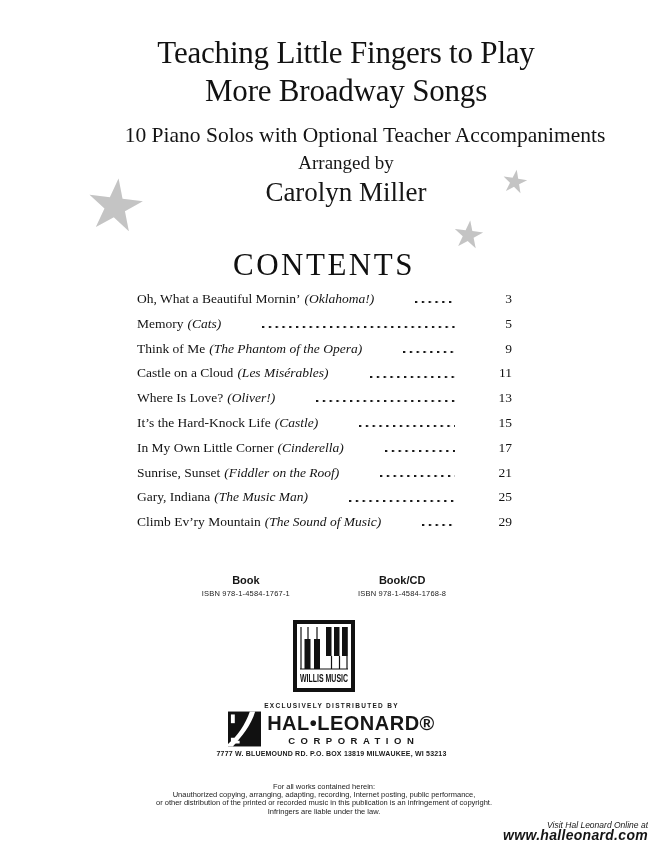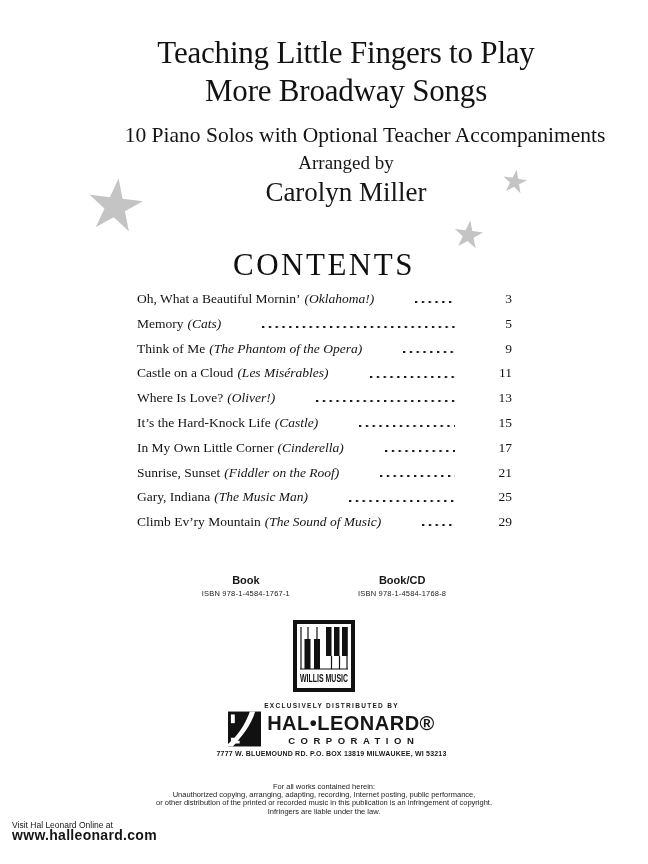--- a/index.html
+++ b/index.html
@@ -52,22 +52,22 @@
   .hl-name { font-size:20px; font-weight:bold; letter-spacing:0.5px; line-height:21px; white-space:nowrap; }
   .hl-corp { font-size:9.5px; font-weight:bold; letter-spacing:5.5px; margin-top:1px; white-space:nowrap; text-indent:5.5px; }
   .addr { margin-top:3px; font-size:7px; font-weight:bold; letter-spacing:0.2px; color:#1a1a1a; }
 
   
   .copyright-block { position:absolute; top:757px; left:0; right:0; text-align:center;
     font-family:"Liberation Sans", sans-serif; font-size:8.5px; line-height:10.5px; color:#1c1c1c; }
   .rights-gap { display:inline-block; width:8px; }
   .fineprint { position:absolute; top:783px; left:0; right:0; text-align:center;
     font-family:"Liberation Sans", sans-serif; font-size:7.5px; line-height:8.2px; color:#1c1c1c; }
-  .visit-block { position:absolute; top:820px; left:12px; right:0; text-align:left;
-    font-family:"Liberation Sans", sans-serif; font-size:8.5px; line-height:10px; color:#151515; }
+  .visit-block { position:absolute; top:820px; left:12px; right:0; text-align:right;
+    font-family:"Liberation Sans", sans-serif; font-size:8.5px; line-height:10px; color:#151515;font-style:italic; }
   .website { font-size:14px; font-weight:bold; letter-spacing:0.3px; }
 </style>
 </head>
 <body>
 
 <div class="page">
 
   <div class="header">
     <div class="book-title">
       <div>Teaching Little Fingers to Play</div>

